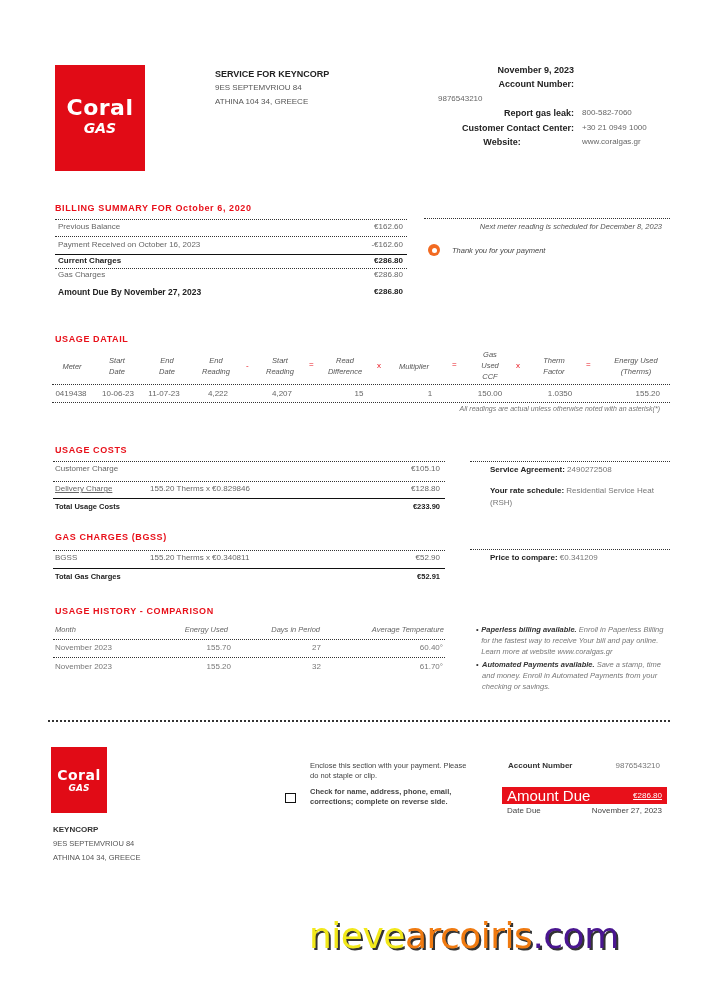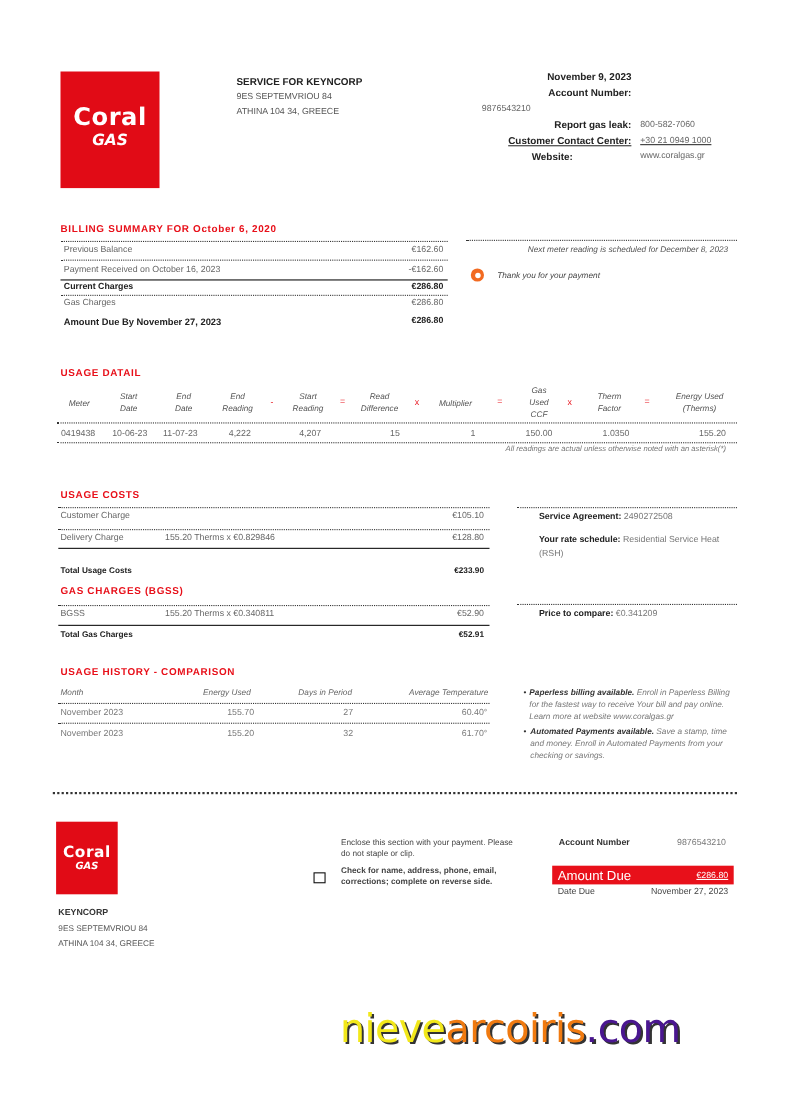--- a/index.html
+++ b/index.html
@@ -46,21 +46,21 @@
 <div class="abs" style="left:430px; top:65px; width:144px; text-align:right; font-weight:bold; font-size:9px; color:#222;">November 9, 2023</div>
 <div class="abs" style="left:430px; top:77px; font-size:9px; line-height:14.5px;">
   <div style="display:flex;flex-direction:column;">
       <span style="width:144px; text-align:right; font-weight:bold; color:#222;">Account  Number:</span>
       <span style="margin-left:8px; color:#666; font-size:8px;">9876543210</span>
     </div>
   <div style="display:flex;">
       <span style="width:144px; text-align:right; font-weight:bold; color:#222;">Report  gas  leak:</span>
       <span style="margin-left:8px; color:#666; font-size:8px;">800-582-7060</span>
     </div>
-  <div style="display:flex;text-decoration:underline;">
+  <div style="display:flex;">
       <span style="width:144px; text-align:right; font-weight:bold; color:#222;">Customer Contact Center:</span>
       <span style="margin-left:8px; color:#666; font-size:8px;">+30 21 0949  1000</span>
     </div>
   <div style="display:flex;">
       <span style="width:144px; text-align:center; font-weight:bold; color:#222;">Website:</span>
       <span style="margin-left:8px; color:#666; font-size:8px;">www.coralgas.gr</span>
     </div>
 </div>
 
 <div class="abs red-title" style="left:55px; top:203px;">BILLING  SUMMARY  FOR October 6, 2020</div>
@@ -131,26 +131,26 @@
 <div class="abs it" style="left:380px; top:405px; width:280px; text-align:right; font-size:7px; color:#777;">All readings are actual unless otherwise noted with an asterisk(*)</div>
 
 <div class="abs red-title" style="left:55px; top:445px;">USAGE  COSTS</div>
 <div class="abs dots" style="left:53px; top:461px; width:392px;"></div>
 <div class="row" style="left:55px; top:464px; width:385px;">
   <span>Customer Charge</span>
   <span>€105.10</span>
 </div>
 <div class="abs dots" style="left:53px; top:481px; width:392px;"></div>
 <div class="row" style="left:55px; top:484px; width:385px;">
-  <span style="width:95px;">Delivery Charge</span>
+  <span style="width:95px;text-decoration:underline;">Delivery Charge</span>
   <span style="flex:1;">155.20 Therms x €0.829846</span>
   <span>€128.80</span>
 </div>
 <div class="abs solid" style="left:53px; top:498px; width:392px;"></div>
-<div class="row bold" style="left:55px; top:514px; width:385px; font-size:7.5px;">
+<div class="row bold" style="left:55px; top:502px; width:385px; font-size:7.5px;">
   <span>Total Usage Costs</span>
   <span>€233.90</span>
 </div>
 
 <div class="abs red-title" style="left:55px; top:532px;">GAS  CHARGES  (BGSS)</div>
 <div class="abs dots" style="left:53px; top:550px; width:392px;"></div>
 <div class="row" style="left:55px; top:553px; width:385px;">
   <span style="width:95px;">BGSS</span>
   <span style="flex:1;">155.20 Therms x €0.340811</span>
   <span>€52.90</span>
@@ -221,21 +221,21 @@
 </div>
 
 <div class="abs" style="left:310px; top:761px; width:162px; font-size:7.5px; line-height:10px; color:#444;">Enclose this section with your payment. Please do not staple or clip.</div>
 <div class="abs" style="left:285px; top:793px; width:9px; height:8px; border:1.5px solid #111; background:#fff;"></div>
 <div class="abs" style="left:310px; top:787px; width:162px; font-size:7.5px; line-height:10px; color:#444;font-weight:bold;">Check for name, address, phone, email, corrections;  complete on reverse side.</div>
 
 <div class="abs" style="left:508px; top:761px; font-weight:bold; font-size:8px; color:#333;">Account Number</div>
 <div class="abs" style="left:600px; top:761px; width:60px; text-align:right; font-size:8px; color:#777;">9876543210</div>
 
 <div class="abs" style="left:502px; top:787px; width:165px; height:17px; background:#e8101a; display:flex; justify-content:space-between; align-items:center; padding:0 5px; box-sizing:border-box;">
-  <span style="color:#fff; font-size:12px;">Amount Due</span>
+  <span style="color:#fff; font-size:15px;">Amount Due</span>
   <span style="color:#fff; font-size:8px; text-decoration:underline;">€286.80</span>
 </div>
 <div class="abs" style="left:507px; top:806px; width:155px; display:flex; justify-content:space-between; font-size:8px; color:#444;">
   <span>Date Due</span>
   <span>November 27, 2023</span>
 </div>
 
 <div class="abs wm" style="left:309px; top:915px;">
   <span style="color:#f2e81a;">nieve</span><span style="color:#f07a10;">arcoiris</span><span style="color:#4a1690;">.com</span>
 </div>

